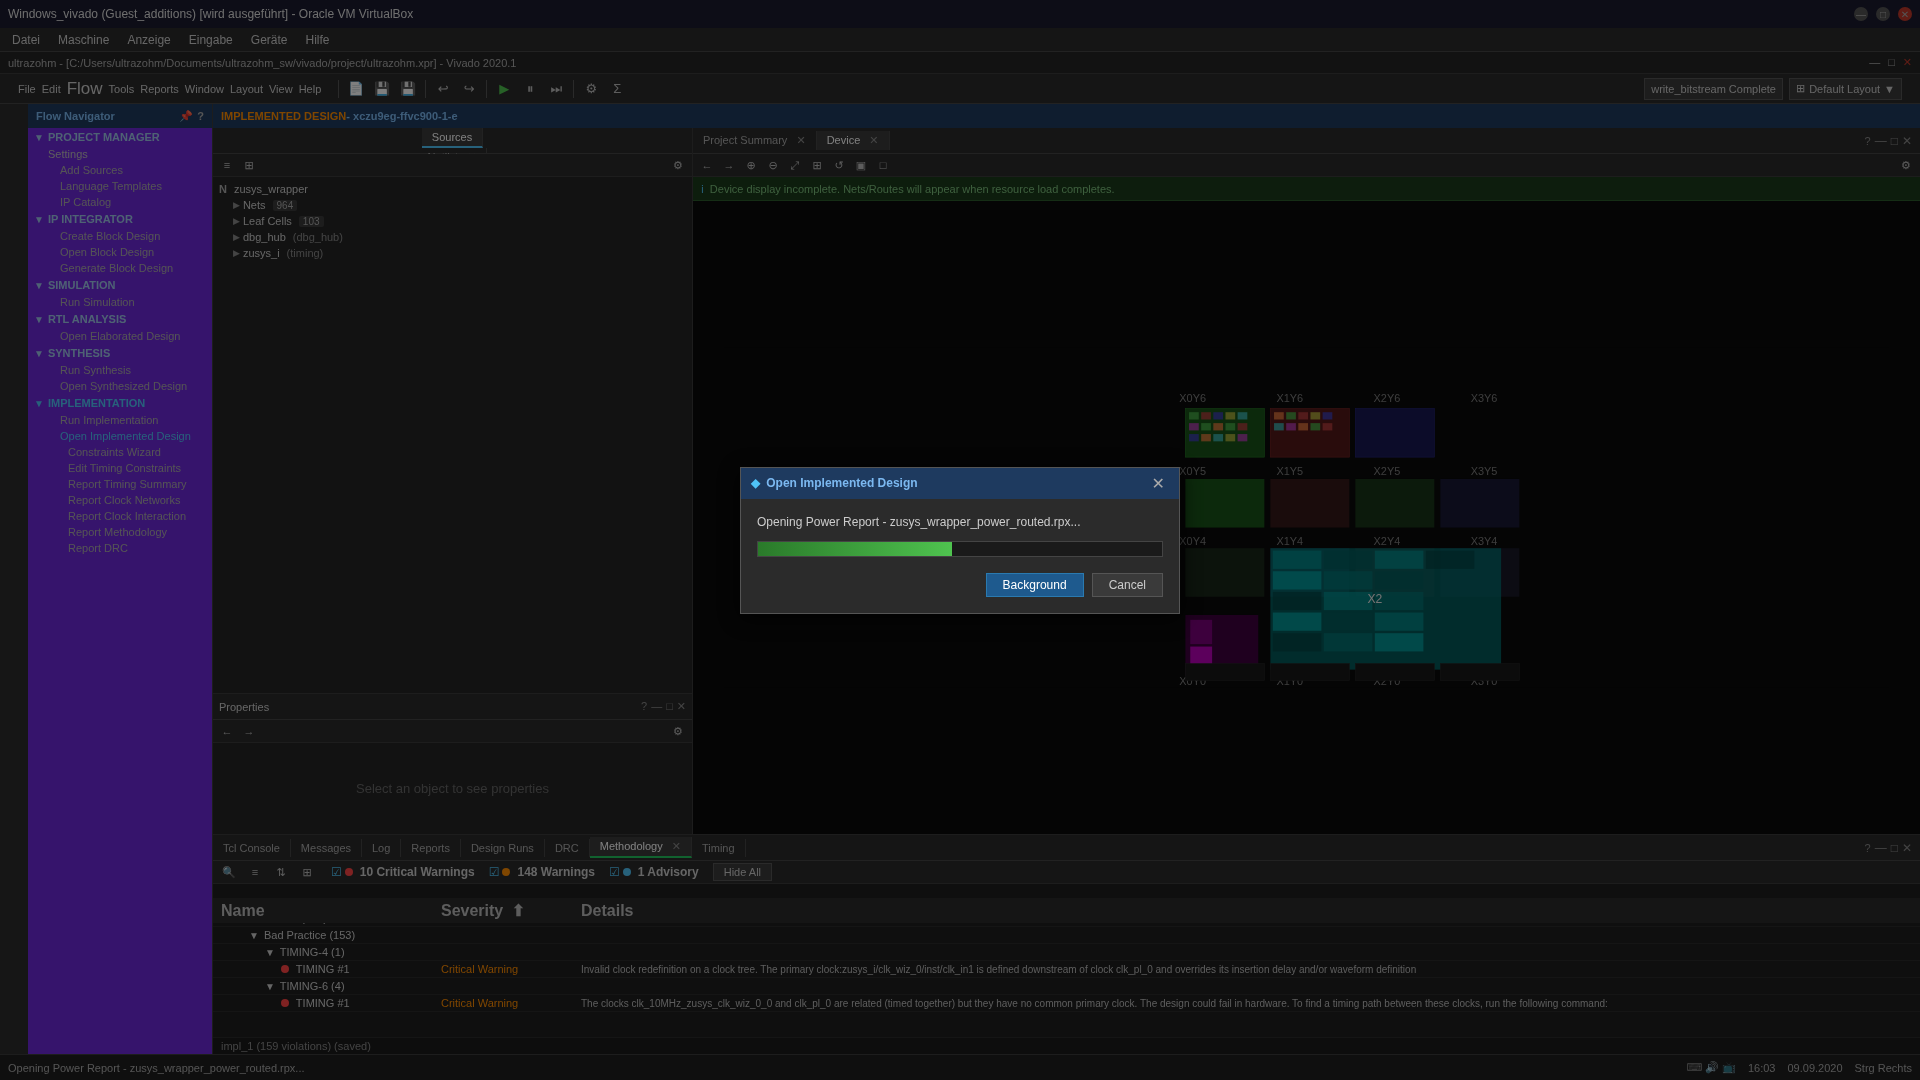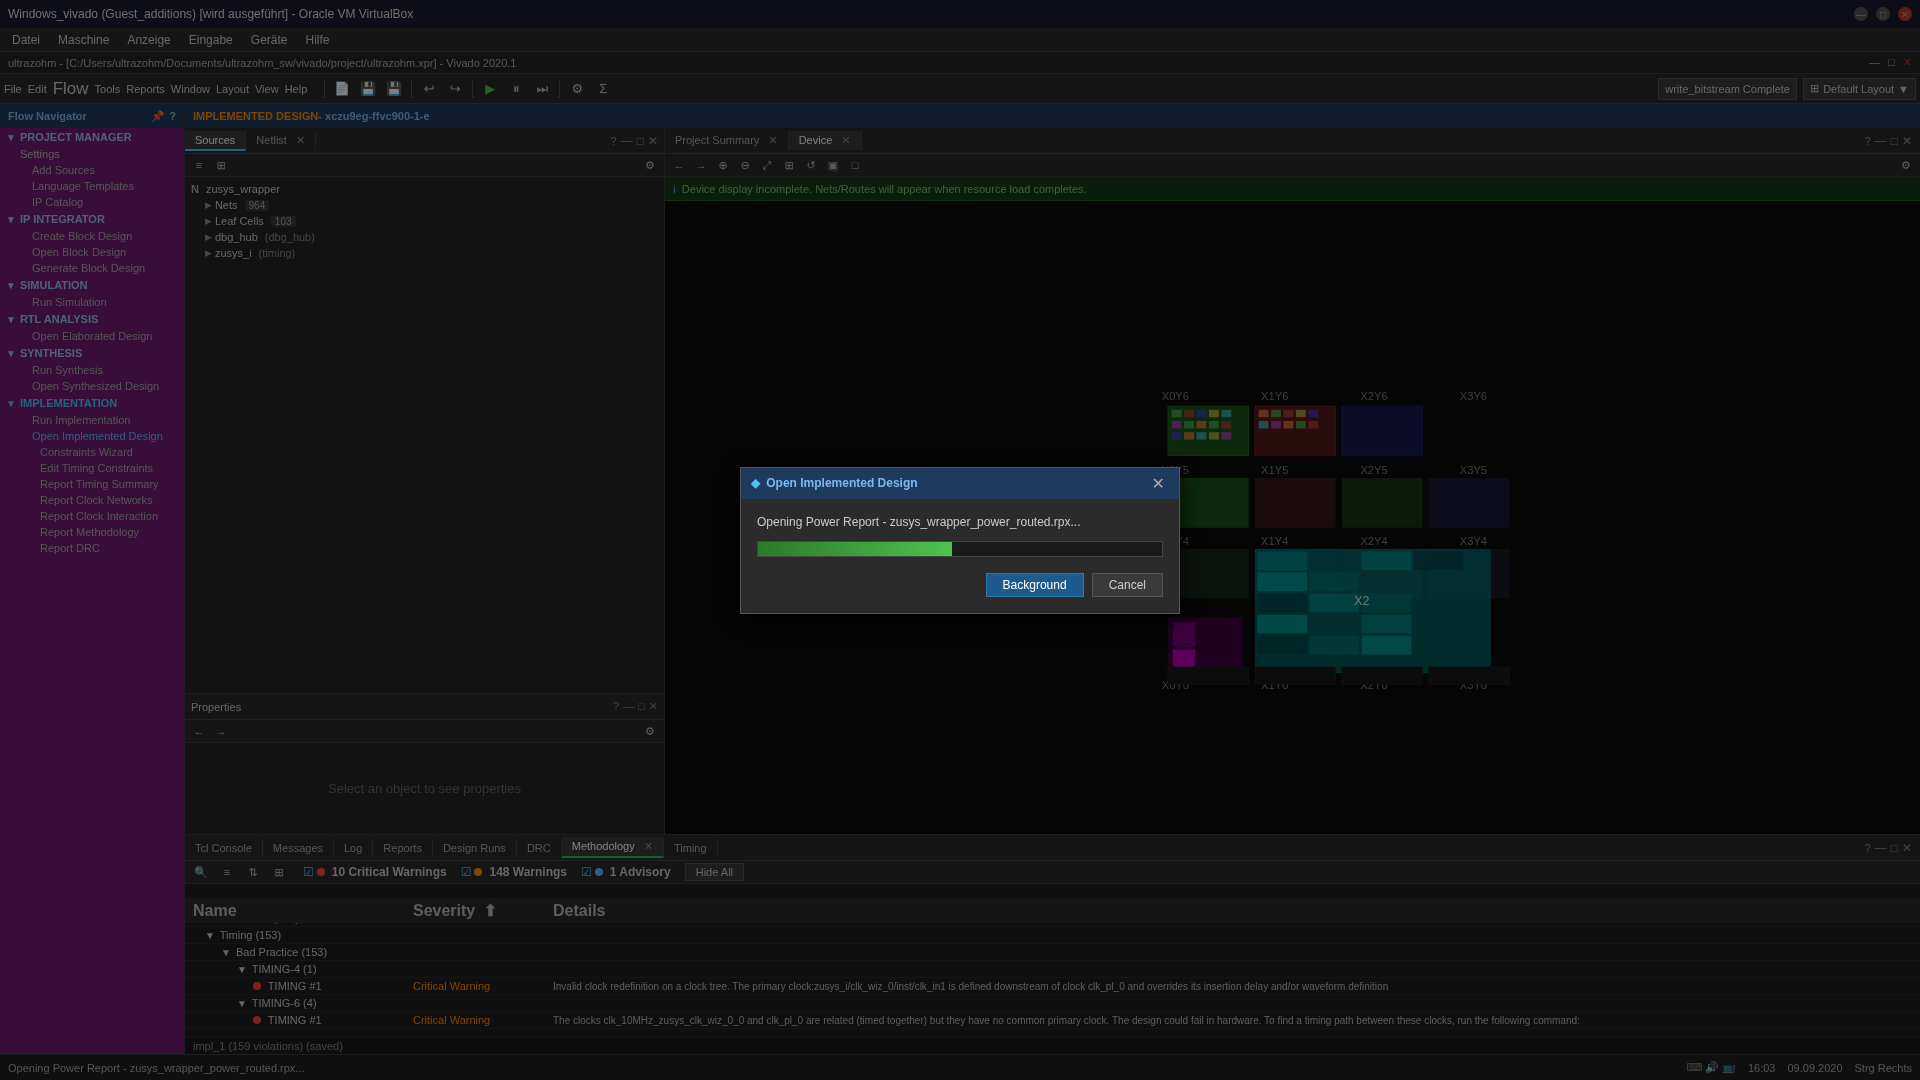--- a/index.html
+++ b/index.html
@@ -11,31 +11,31 @@
     #title-bar .win-ctrl { width: 14px; height: 14px; border-radius: 50%; display: flex; align-items: center; justify-content: center; font-size: 10px; cursor: pointer; background: #555; color: #aaa; }
 
     
     #menu-bar { background: #2b2b2b; height: 24px; display: flex; align-items: center; padding: 0 4px; gap: 2px; border-bottom: 1px solid #444; }
     #menu-bar span { padding: 2px 8px; color: #ccc; cursor: pointer; font-size: 12px; }
 
     
     #path-bar { background: #252525; height: 22px; display: flex; align-items: center; padding: 0 8px; font-size: 11px; color: #aaa; border-bottom: 1px solid #3a3a3a; }
 
     
-    #toolbar { background: #2b2b2b; height: 30px; display: flex; align-items: center; padding: 0 4px; gap: 2px; border-bottom: 1px solid #444; }
+    #toolbar { background: #2b2b2b; height: 30px; display: flex; align-items: center; padding: 0 18px; gap: 2px; border-bottom: 1px solid #444; }
     .tb-btn { width: 24px; height: 22px; background: transparent; border: 1px solid transparent; color: #bbb; cursor: pointer; display: flex; align-items: center; justify-content: center; font-size: 13px; }
     .tb-sep { width: 1px; height: 18px; background: #555; margin: 0 3px; }
     .tb-right { margin-left: auto; display: flex; align-items: center; gap: 6px; }
     .tb-dropdown { background: #3a3a3a; border: 1px solid #555; color: #ccc; padding: 2px 6px; font-size: 11px; display: flex; align-items: center; gap: 4px; cursor: pointer; height: 22px; }
 
     
     #main { display: flex; height: calc(1080px - 28px - 24px - 22px - 30px - 26px); }
 
     
-    #flow-nav { width: 185px; background: #701a75; border-right: 1px solid #3a3a3a; display: flex; flex-direction: column; overflow: hidden; }
+    #flow-nav { width: 185px; background: #6d28d9; border-right: 1px solid #3a3a3a; display: flex; flex-direction: column; overflow: hidden; margin-left: 28px; }
     #flow-nav-header { background: #1e3a5f; color: #7bb8f0; height: 24px; display: flex; align-items: center; padding: 0 8px; font-size: 11px; font-weight: bold; gap: 4px; }
     #flow-nav-header .nav-icons { margin-left: auto; display: flex; gap: 4px; }
     #flow-nav-content { flex: 1; overflow-y: auto; }
     .nav-section { }
     .nav-section-header { display: flex; align-items: center; padding: 3px 6px; color: #9dc4e8; font-size: 11px; font-weight: bold; cursor: pointer; }
     .nav-section-header .arrow { font-size: 10px; margin-right: 4px; }
     .nav-item { padding: 2px 6px 2px 20px; color: #bbb; font-size: 11px; cursor: pointer; display: flex; align-items: center; gap: 4px; }
     .nav-sub-item { padding: 2px 6px 2px 32px; color: #aaa; font-size: 11px; cursor: pointer; }
     .nav-sub-item.active { color: #4fc3f7; }
 
@@ -44,21 +44,21 @@
 
     
     #design-bar { background: #1e3a5f; color: #7bb8f0; height: 24px; display: flex; align-items: center; padding: 0 8px; font-size: 11px; font-weight: bold; }
 
     
     #top-area { display: flex; flex: 1; overflow: hidden; }
 
     
     #left-panels { width: 480px; display: flex; flex-direction: column; border-right: 1px solid #3a3a3a; }
     #sources-panel { flex: 1; border-bottom: 1px solid #3a3a3a; display: flex; flex-direction: column; }
-    #sources-tabs { display: flex; align-items: center; background: #2b2b2b; border-bottom: 1px solid #444; height: 26px; }
+    #sources-tabs { display: flex; align-items: center; background: #2b2b2b; border-bottom: 1px solid #444; height: 26px; flex-direction: column; }
     .src-tab { padding: 3px 10px; font-size: 11px; color: #aaa; cursor: pointer; border-right: 1px solid #444; }
     .src-tab.active { background: #3a3a3a; color: #fff; border-bottom: 2px solid #4fc3f7; }
     .src-tab .close-x { margin-left: 6px; color: #888; }
     .panel-toolbar { display: flex; align-items: center; padding: 2px 4px; background: #2b2b2b; border-bottom: 1px solid #3a3a3a; gap: 2px; }
     .panel-btn { width: 20px; height: 18px; background: transparent; border: 1px solid transparent; color: #bbb; cursor: pointer; display: flex; align-items: center; justify-content: center; font-size: 11px; }
     #sources-tree { flex: 1; overflow-y: auto; padding: 4px 0; background: #252525; }
     .tree-item { padding: 2px 6px; font-size: 11px; cursor: pointer; display: flex; align-items: center; gap: 3px; }
     .tree-item .arrow { font-size: 9px; color: #888; }
     .tree-badge { background: #3a3a3a; color: #aaa; font-size: 10px; padding: 0 4px; border-radius: 2px; margin-left: 4px; }
 
@@ -605,28 +605,20 @@
                 <span style="margin-left:4px;">⬆</span>
               </th>
               <th>Details</th>
             </tr>
           </thead>
           <tbody>
             <tr>
               <td style="padding-left:8px;">
                 <span class="arrow-right">▼</span>
                 <span>All Violations (159)</span>
-              </td>
-              <td></td>
-              <td></td>
-            </tr>
-            <tr>
-              <td style="padding-left:20px;">
-                <span class="arrow-right">▼</span>
-                <span>Timing (153)</span>
               </td>
               <td></td>
               <td></td>
             </tr>
             <tr>
               <td style="padding-left:36px;">
                 <span class="arrow-right">▼</span>
                 <span>Bad Practice (153)</span>
               </td>
               <td></td>

